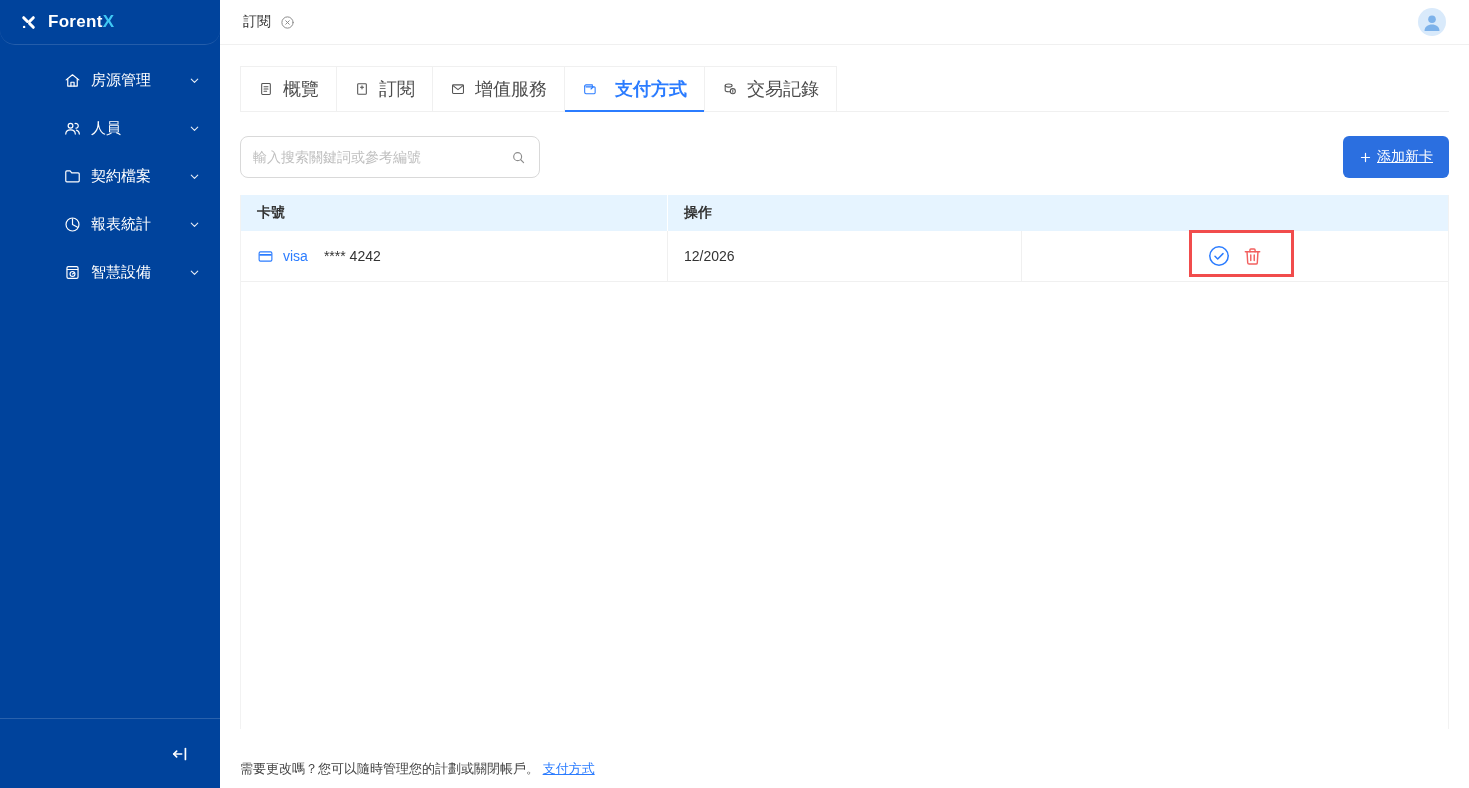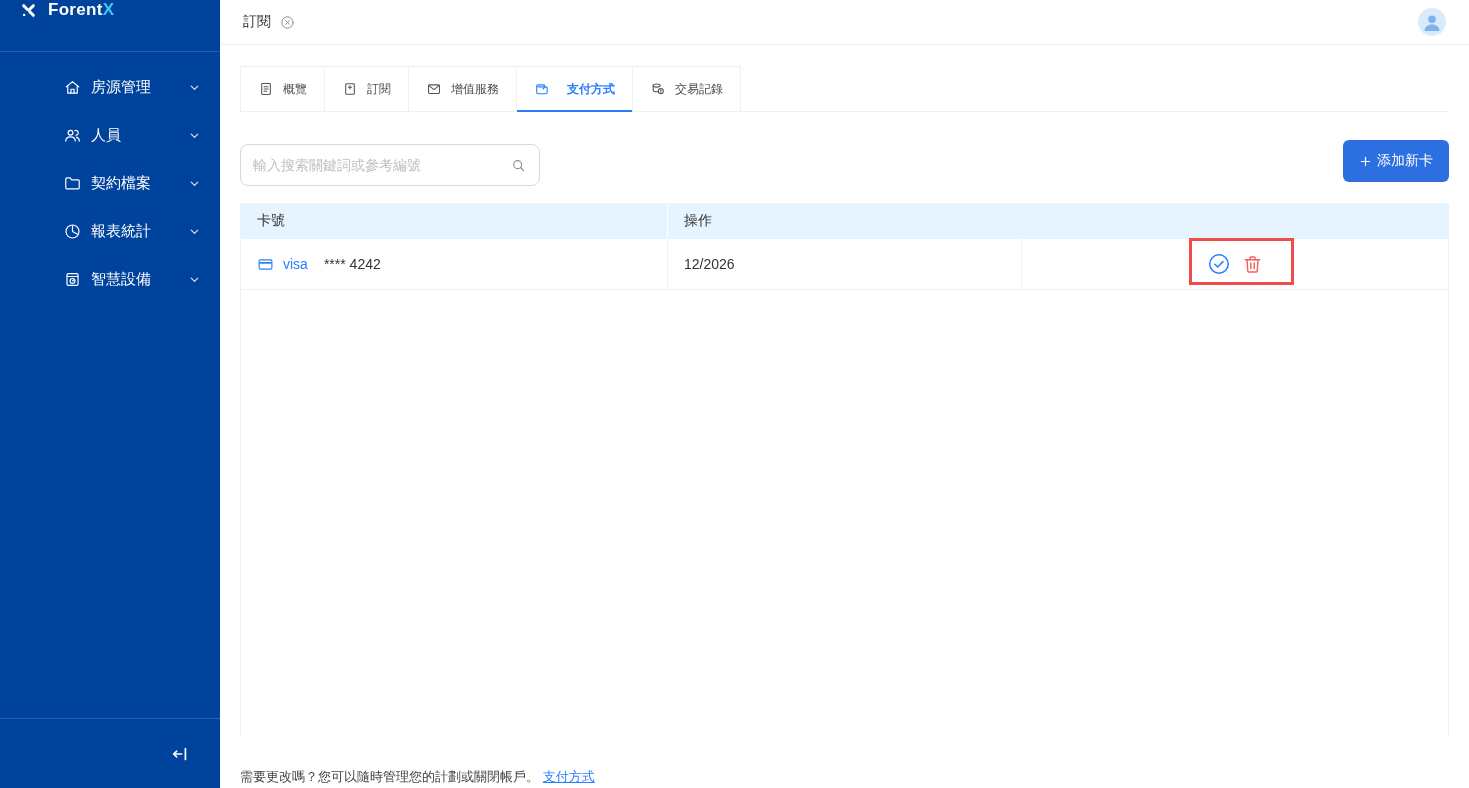--- a/index.html
+++ b/index.html
@@ -10,22 +10,22 @@
   }
   svg { display:block; }
 
   
   .sidebar {
     width:220px; min-width:220px; height:788px;
     background:var(--sidebar_bg,#00439c); color:#fff;
     display:flex; flex-direction:column;
   }
   .logo-bar {
-    height:52px; display:flex; align-items:flex-start; gap:9px;
-    padding:0 18px; border-bottom:1px solid rgba(255,255,255,.14);
+    height:45px; display:flex; align-items:center; gap:9px;
+    padding:0 18px; border-bottom:1px solid rgba(255,255,255,.14);border-radius:15px;
   }
   .logo-text { font-size:17px; font-weight:bold; letter-spacing:.3px; color:#fff; }
   .logo-text .x { color:var(--brand_cyan,#3fc8f4); }
   .nav { flex:1; padding-top:11px; }
   .nav-item {
     height:48px; display:flex; align-items:center; gap:9px;
     padding:0 19px; font-size:15px; cursor:pointer;margin-left:44px;
   }
   .nav-item .chev { margin-left:auto; opacity:.9; }
   .sidebar-footer {
@@ -48,56 +48,56 @@
     display:flex; align-items:center; justify-content:center; overflow:hidden; cursor:pointer;
   }
 
   .content { flex:1; padding:21px 20px 0 20px; position:relative; }
 
   
   .tabs { display:flex; border-bottom:1px solid #f0f0f0; }
   .tab-group { display:inline-flex; border:1px solid #f0f0f0; border-bottom:none; }
   .tab {
     height:44px; padding:0 17px; display:flex; align-items:center; gap:9px;
-    font-size:12px; color:#4b4b4b; background:#fff; cursor:pointer;
+    font-size:18px; color:#4b4b4b; background:#fff; cursor:pointer;
     border-right:1px solid #f0f0f0; position:relative; white-space:nowrap;
   }
   .tab:last-child { border-right:none; }
   .tab.active { color:var(--primary_blue,#2b7cff); font-weight:600;gap:17px; }
   .tab.active::after {
     content:""; position:absolute; left:0; right:0; bottom:-1px; height:2px;
     background:var(--primary_blue,#2b7cff);
   }
   .tab svg { color:#555; }
   .tab.active svg { color:var(--primary_blue,#2b7cff); }
 
   
   .toolbar { display:flex; justify-content:space-between; align-items:center; margin:24px 0 17px 0; }
   .search-box {
     width:300px; height:42px; border:1px solid #d9d9d9; border-radius:8px;
-    display:flex; align-items:center; padding:0 12px; background:#fff;margin-top:8px;
+    display:flex; align-items:center; padding:0 12px; background:#fff;
   }
   .search-box input {
     flex:1; border:none; outline:none; font-size:14px; color:#333;
     font-family:inherit; background:transparent;
   }
   .search-box input::placeholder { color:#bfbfbf; }
   .search-box .sicon { color:#8c8c8c; }
   .add-btn {
     height:42px; padding:0 16px; border:none; border-radius:6px; cursor:pointer;
     background:var(--button_blue,#2b6fe0); color:#fff; font-size:14px; font-family:inherit;
-    display:flex; align-items:center; gap:5px;
+    display:flex; align-items:center; gap:5px;text-decoration:underline;
   }
 
   
   .table { position:relative; border-left:1px solid #f2f2f2; border-right:1px solid #f2f2f2; }
   .thead { display:flex; height:36px; background:var(--table_header_bg,#e6f4ff); }
   .th {
     display:flex; align-items:center; padding:0 16px; font-size:14px;
-    font-weight:400; color:#333; border-right:1px solid rgba(255,255,255,.95);
+    font-weight:700; color:#333; border-right:1px solid rgba(255,255,255,.95);
   }
   .th:last-child { border-right:none; }
   .trow { display:flex; height:51px; border-bottom:1px solid #f0f0f0; background:#fff; }
   .td {
     display:flex; align-items:center; padding:0 16px; font-size:14px; color:#333;
     border-right:1px solid #f0f0f0;
   }
   .td:last-child { border-right:none; }
   .col-card { width:427px; min-width:427px; }
   .col-exp  { width:354px; min-width:354px; }

